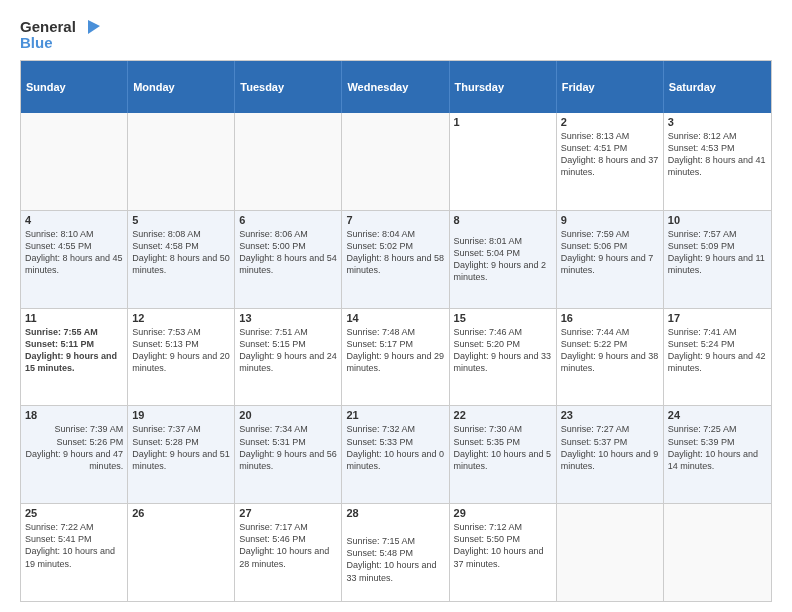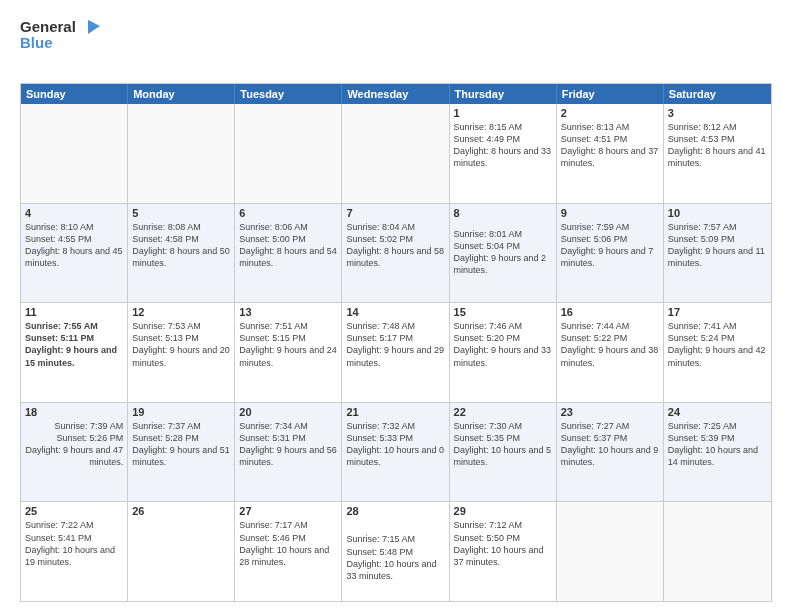--- a/index.html
+++ b/index.html
@@ -9,21 +9,20 @@
       width: 792px;
       height: 612px;
       overflow: hidden;
     }
     .page {
       width: 792px;
       height: 612px;
       padding: 16px 20px 10px 20px;
       display: flex;
       flex-direction: column;
-      gap: 23px;
     }
     .header {
       display: flex;
       justify-content: space-between;
       align-items: flex-start;
       margin-bottom: 8px;
     }
     .logo {
       display: flex;
       align-items: center;
@@ -49,21 +48,21 @@
     }
     .cal-header-row {
       display: grid;
       grid-template-columns: repeat(7, 1fr);
       background: #2e6db4;
     }
     .cal-header-cell {
       color: #fff;
       font-size: 11px;
       font-weight: bold;
-      padding: 4px 5px;
+      padding: 20px 5px;
       border-right: 1px solid #4a85c8;
     }
     .cal-header-cell:last-child { border-right: none; }
     .cal-body {
       flex: 1;
       display: flex;
       flex-direction: column;
     }
     .cal-row {
       display: grid;
@@ -128,23 +127,20 @@
         <div class="cal-header-cell">Saturday</div>
       </div>
     <div class="cal-body">
     <div class="cal-row">
           <div class="cal-cell empty"></div>
           <div class="cal-cell empty"></div>
           <div class="cal-cell empty"></div>
           <div class="cal-cell empty"></div>
           <div class="cal-cell">
             <div class="day-num">1</div>
-            <div class="cell-text" style="white-space: pre-line;">Sunrise: 8:15 AM
-Sunset: 4:49 PM
-Daylight: 8 hours and 33 minutes.</div>
           </div>
           <div class="cal-cell">
             <div class="day-num">2</div>
             <div class="cell-text" style="white-space: pre-line;">Sunrise: 8:13 AM
 Sunset: 4:51 PM
 Daylight: 8 hours and 37 minutes.</div>
           </div>
           <div class="cal-cell">
             <div class="day-num">3</div>
             <div class="cell-text" style="white-space: pre-line;">Sunrise: 8:12 AM

